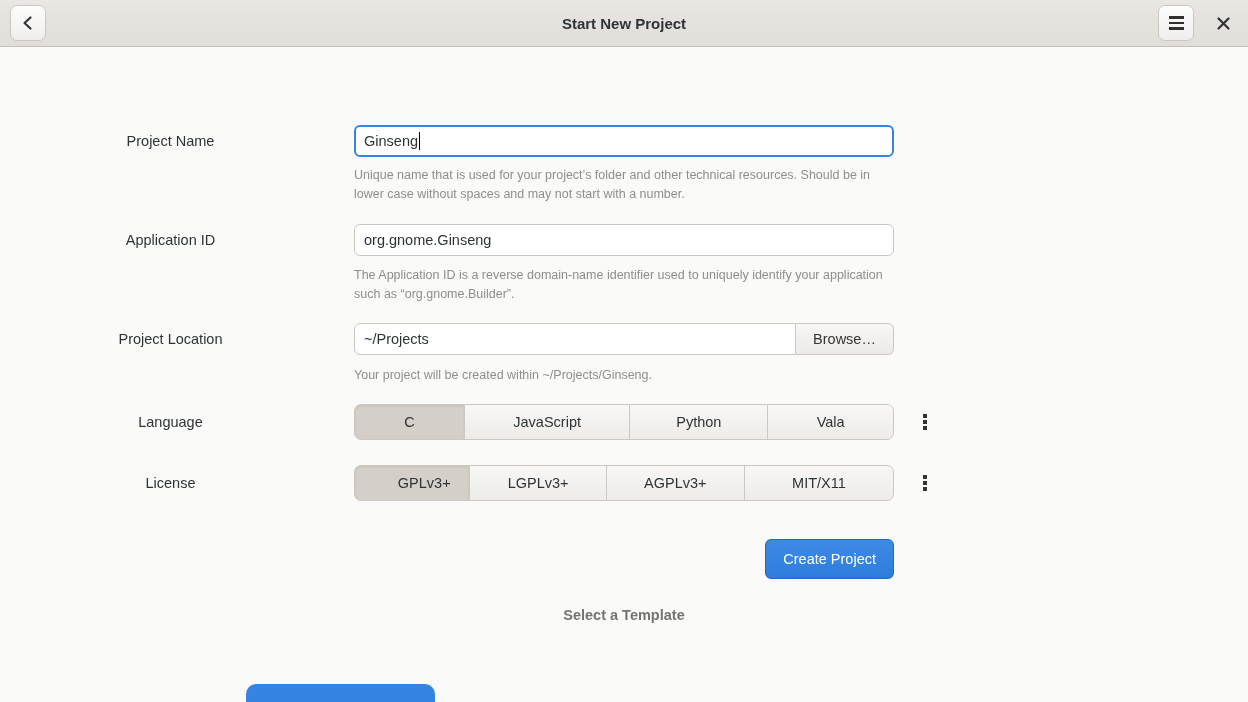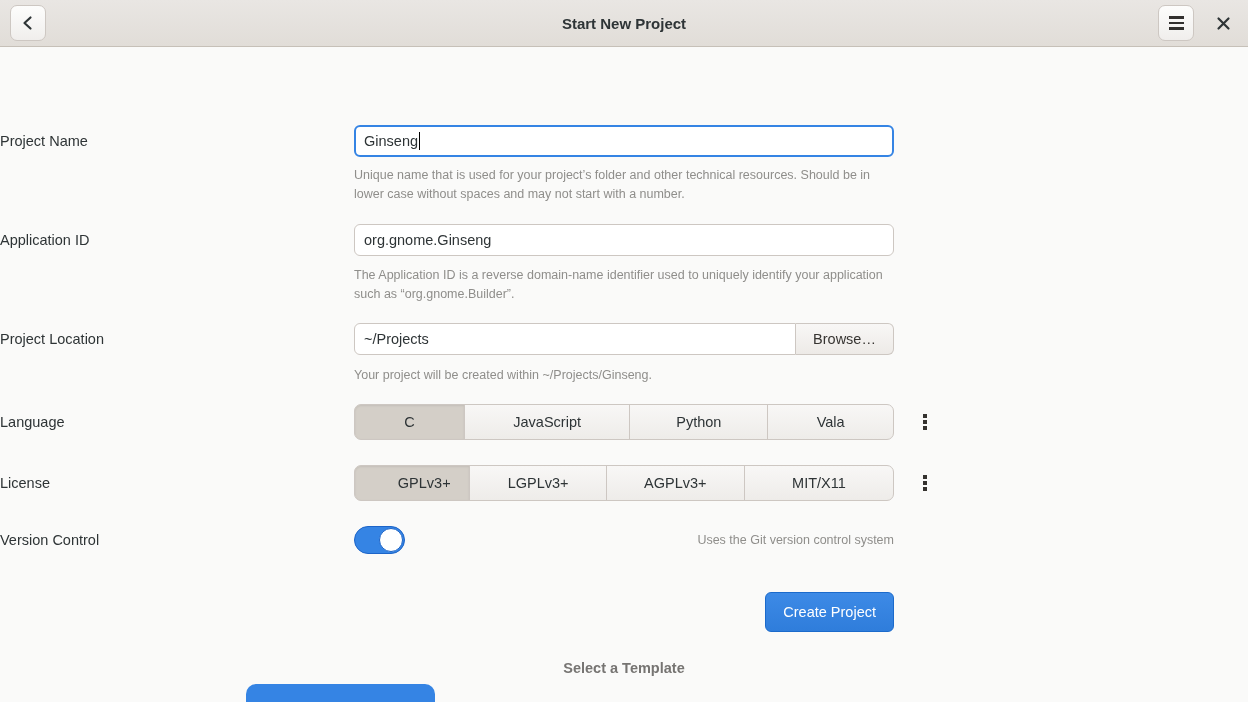--- a/index.html
+++ b/index.html
@@ -44,21 +44,21 @@
   .close-btn {
     width: 30px; height: 30px; border: none; background: transparent;
     display: flex; align-items: center; justify-content: center; cursor: pointer;
   }
 
   
   .form { width: 894px; }
   .form-row { display: flex; align-items: center; }
   .row-label {
     flex: 0 0 341px;
-    text-align: left;
+    text-align: center;
     padding-right: 0;
     font-size: 14.5px;
     color: #2e3436;
   }
   .row-field { margin-left: 13px; width: 540px; }
 
   .entry {
     width: 540px; height: 32px;
     border: 1px solid #cdc7c2;
     border-radius: 6px;
@@ -277,29 +277,20 @@
     </div>
     <button class="kebab">
       <span class="bars" style="gap:2.5px">
           <i style="width:3.5px;height:3.5px;background:#35322f"></i>
           <i style="width:3.5px;height:3.5px;background:#35322f"></i>
           <i style="width:3.5px;height:3.5px;background:#35322f"></i>
         </span>
     </button>
   </div>
 
-  <div class="form-row mt-row6">
-    <div class="row-label">Version Control</div>
-    <div class="row-field" style="width:auto">
-      <div class="toggle">
-        <span class="knob"></span>
-      </div>
-    </div>
-    <div class="vc-desc">Uses the Git version control system</div>
-  </div>
 
   <div class="create-row mt-create">
     <button class="create-btn">Create Project</button>
   </div>
 
 </div>
 
 <div class="template-heading">Select a Template</div>
 <div class="template-card"></div>
 

